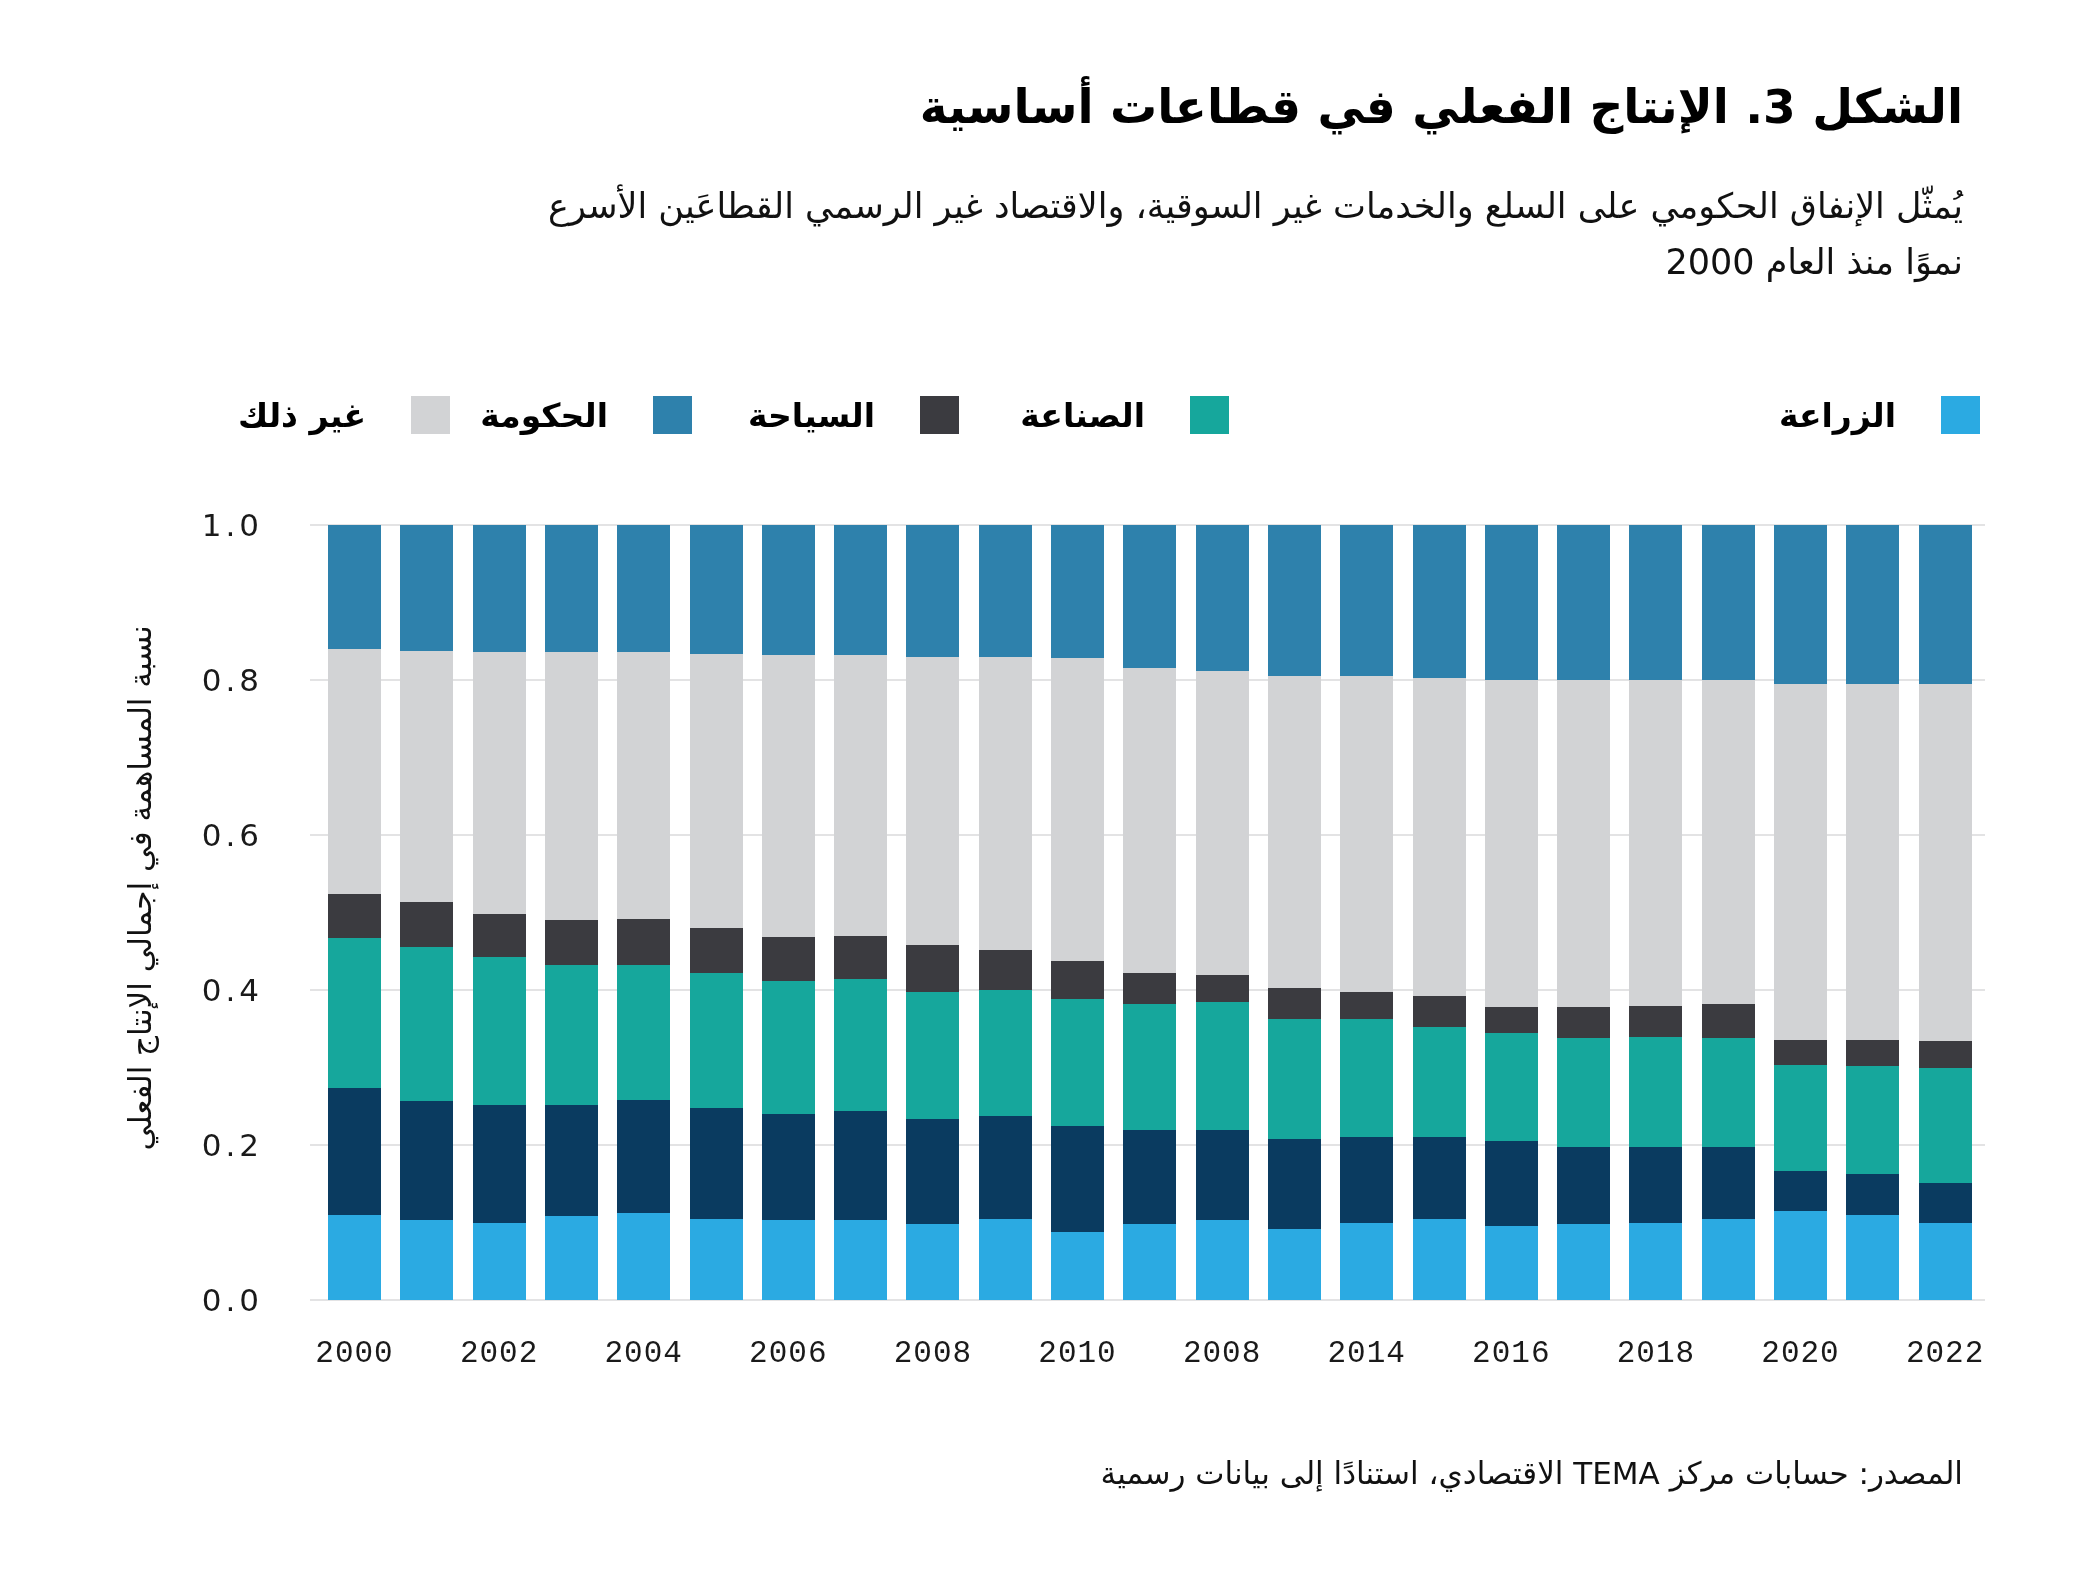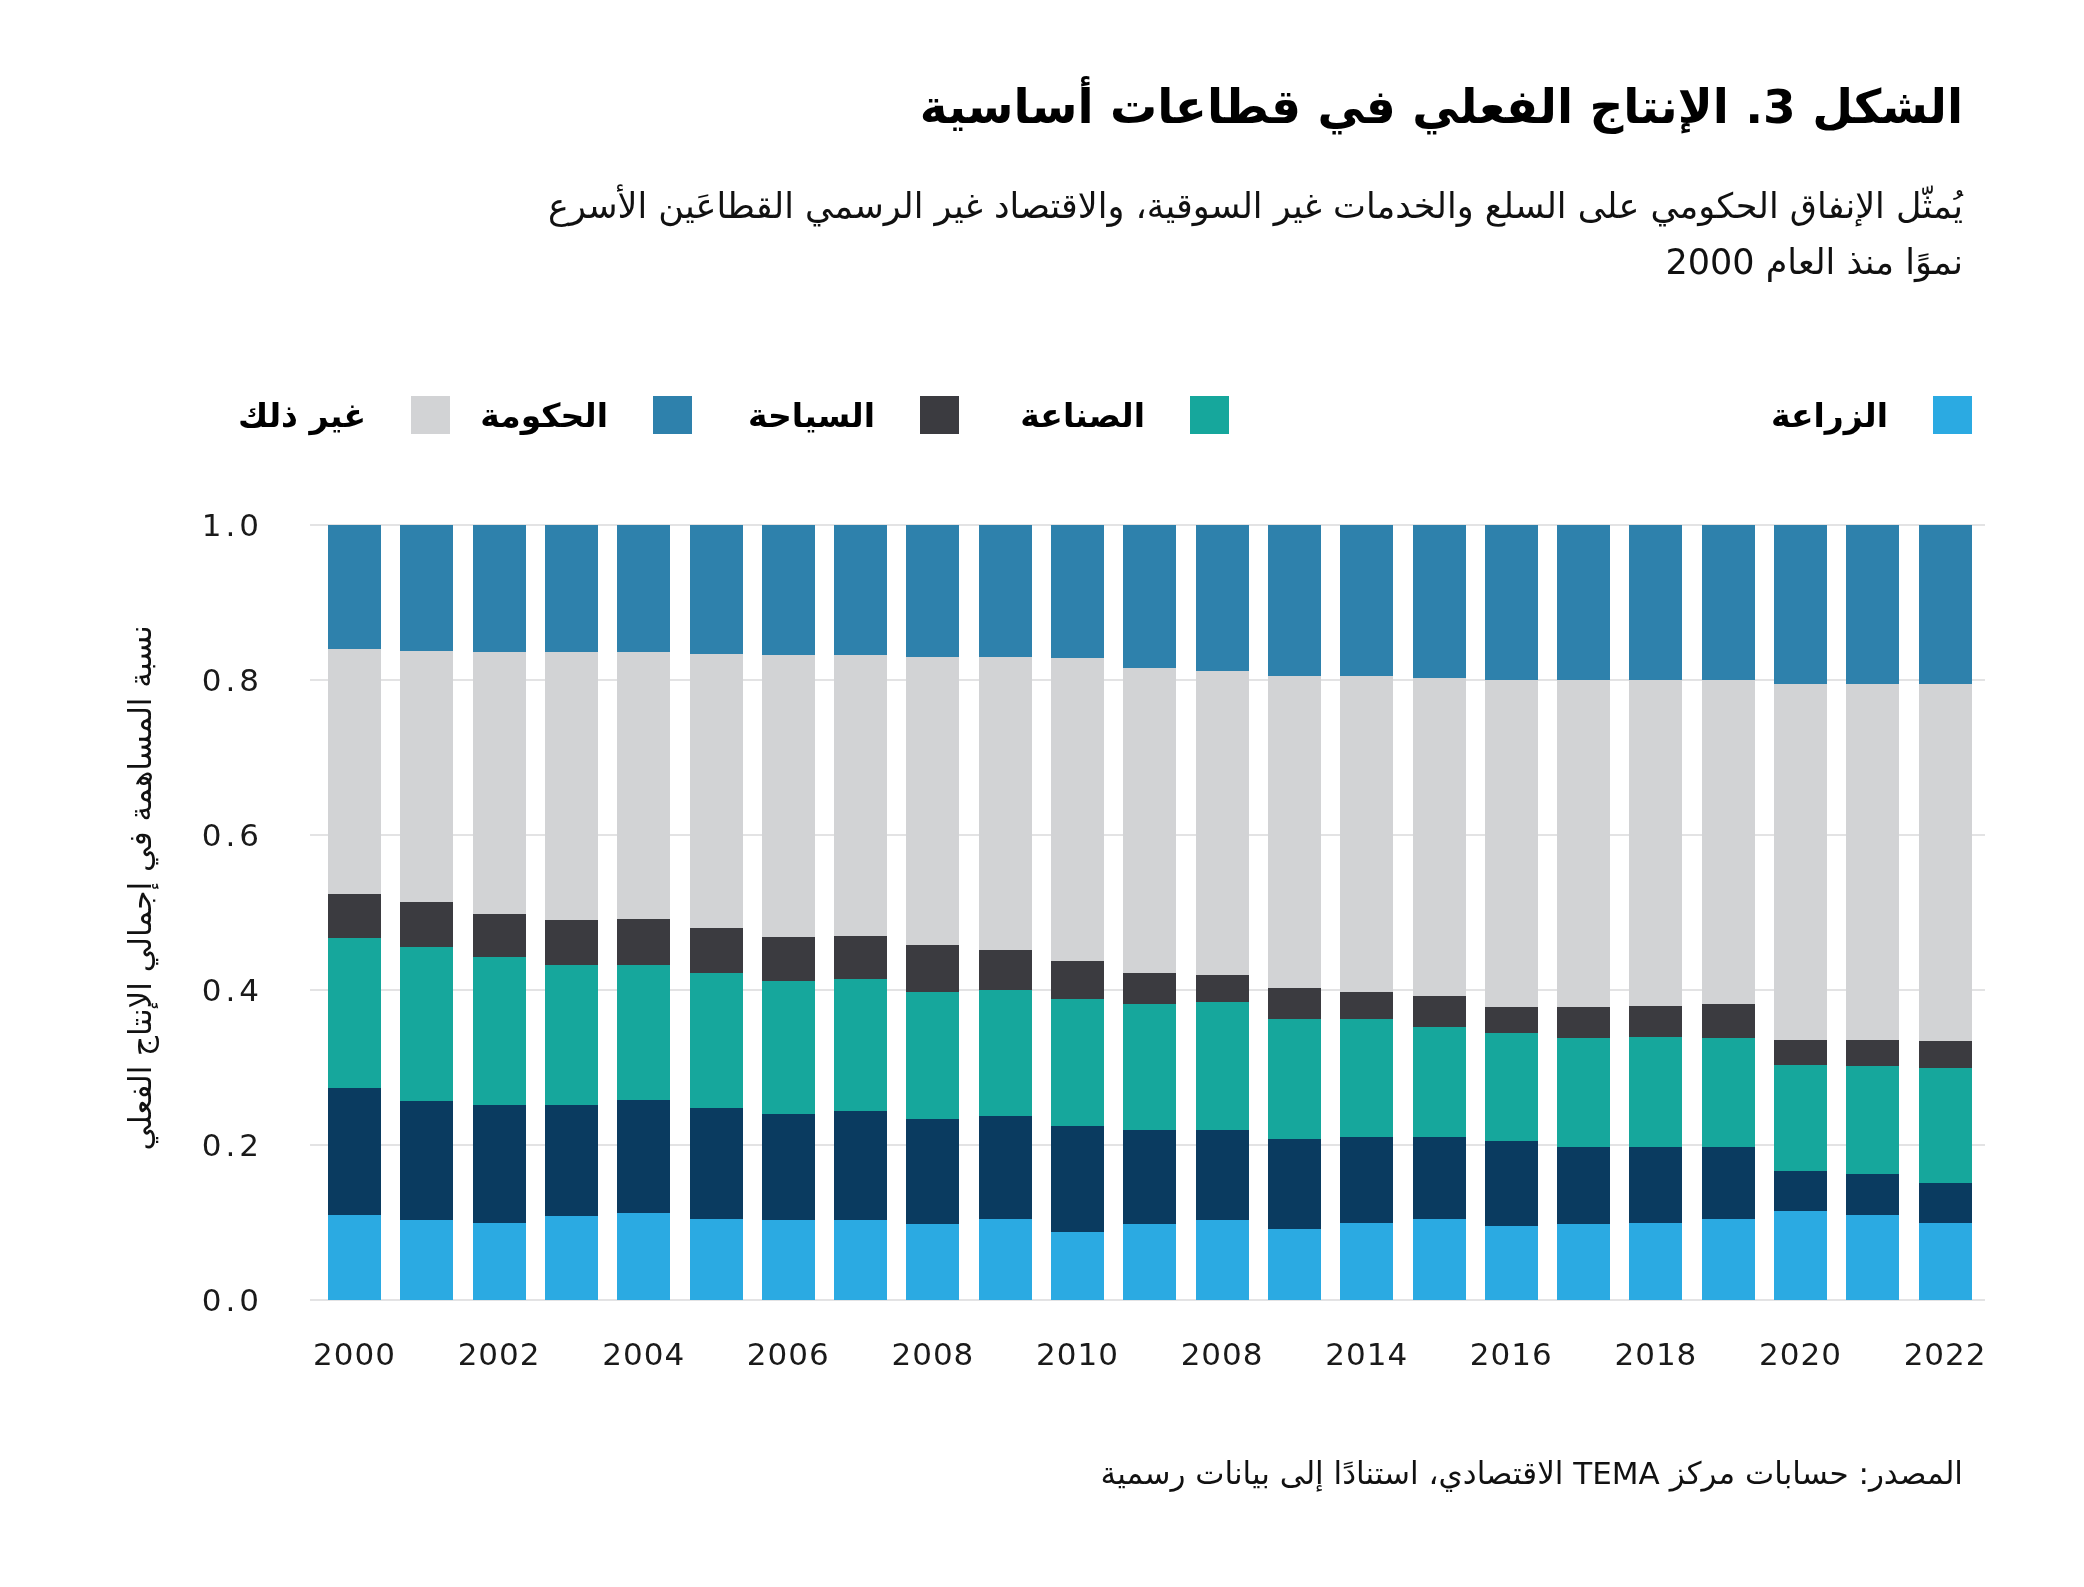--- a/index.html
+++ b/index.html
@@ -18,21 +18,21 @@
   .subtitle .line{display:block;}
   
   .legend-item{
     position:absolute;top:396px;display:flex;direction:rtl;align-items:flex-start;gap:45px;
   }
   .legend-swatch{width:39px;height:38px;flex:0 0 auto;}
   .legend-label{
     font-size:33px;font-weight:bold;line-height:40px;direction:rtl;
     white-space:pre-line;text-align:center;
   }
-  .lg-agriculture{right:112px;}
+  .lg-agriculture{right:104px;}
   .lg-phosphates{right:356px;}
   .lg-industry{right:855px;}
   .lg-tourism{right:1125px;}
   .lg-government{right:1392px;}
   .lg-other{right:1634px;}
   
   .y-axis-title{
     position:absolute;left:140px;top:888px;transform:translate(-50%,-50%) rotate(-90deg);
     transform-origin:center;direction:rtl;font-size:31px;white-space:nowrap;color:#111;
   }
@@ -40,21 +40,21 @@
   .gridlines{position:absolute;left:0;top:0;width:100%;height:100%;}
   .gridline{position:absolute;left:0;width:100%;height:2px;background:#e3e3e4;}
   .bars{position:absolute;left:0;top:0;width:100%;height:100%;}
   .bar{position:absolute;bottom:0;width:53px;height:775px;}
   .seg{position:absolute;left:0;width:100%;}
   .y-ticks{position:absolute;left:150px;top:525px;width:113px;height:775px;}
   .y-tick{
     position:absolute;right:0;width:113px;text-align:right;font-size:31px;color:#1a1a1a;
     letter-spacing:4px;transform:translateY(50%);line-height:31px;
   }
-  .x-ticks{position:absolute;left:310px;top:1336px;width:1675px;height:50px;}
+  .x-ticks{position:absolute;left:310px;top:1336px;width:1675px;height:50px;font-family:Liberation Mono, monospace;}
   .x-tick{
     position:absolute;top:0;transform:translateX(-50%);font-size:31px;color:#1a1a1a;
     letter-spacing:1px;white-space:nowrap;
   }
   .source{
     position:absolute;top:1455px;right:121px;direction:rtl;text-align:right;
     font-size:31px;color:#111;
   }
 </style>
 </head>

